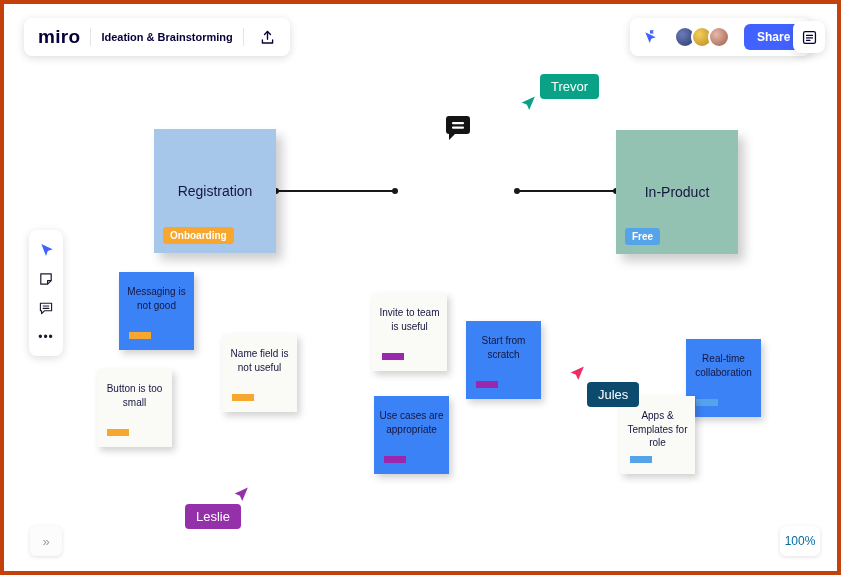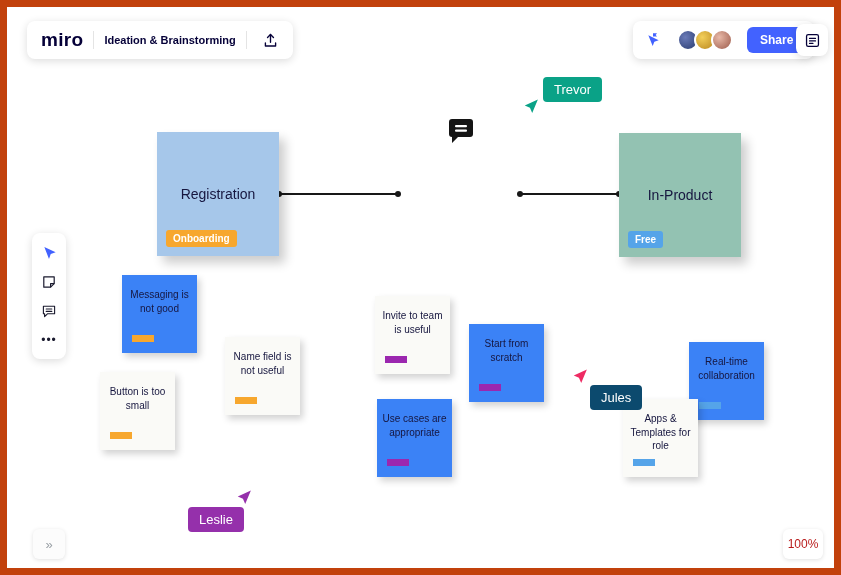--- a/index.html
+++ b/index.html
@@ -1,17 +1,17 @@
 <!DOCTYPE html>
 <html><head>
 <meta charset="utf-8">
 <style>
   * { box-sizing: border-box; }
   body { margin:0; font-family:"Liberation Sans", sans-serif; background:#fff; }
-  .board { position:relative; width:841px; height:575px; background:#ffffff; border:7px solid #c2410c; overflow:hidden; }
+  .board { position:relative; width:841px; height:575px; background:#ffffff; border:4px solid #c2410c; overflow:hidden; }
 
   .card { position:absolute; background:#fff; border-radius:8px; box-shadow:0 2px 8px rgba(0,0,0,.14); display:flex; align-items:center; }
 
   
   .header-card { left:20px; top:14px; height:38px; padding:0 8px 0 14px; gap:10px; }
   .logo { font-size:19px; font-weight:700; color:#050038; letter-spacing:.3px; cursor:pointer; }
   .vsep { width:1px; height:18px; background:#e4e4e4; }
   .board-title { font-size:11px; font-weight:700; color:#050038; white-space:nowrap; }
   .icon-btn { width:28px; height:28px; display:flex; align-items:center; justify-content:center; background:none; border:none; border-radius:4px; cursor:pointer; padding:0; }
 
@@ -67,21 +67,21 @@
   .st-white  { background:#fafaf7; }
   .bar-orange { background:#f7a72e; }
   .bar-purple { background:#9b27af; }
   .bar-blue   { background:#55a4e9; }
   .s1{left:115px;top:268px;} .s2{left:218px;top:330px;} .s3{left:93px;top:365px;}
   .s4{left:368px;top:289px;} .s5{left:462px;top:317px;} .s6{left:370px;top:392px;}
   .s7{left:682px;top:304px;margin-top:31px;} .s8{left:616px;top:392px;}
 
   
   .expand-btn { position:absolute; left:26px; top:522px; width:32px; height:30px; background:#fcfcfc; border:none; border-radius:6px; box-shadow:0 1px 4px rgba(0,0,0,.12); color:#9aa0a6; font-size:13px; cursor:pointer; font-family:inherit; }
-  .zoom-card { position:absolute; left:776px; top:522px; width:40px; height:30px; background:#fff; border-radius:6px; box-shadow:0 1px 4px rgba(0,0,0,.12); display:flex; align-items:center; justify-content:center; font-size:12px; color:#b91c1c; cursor:pointer; }
+  .zoom-card { position:absolute; left:776px; top:522px; width:40px; height:30px; background:#fff; border-radius:6px; box-shadow:0 1px 4px rgba(0,0,0,.12); display:flex; align-items:center; justify-content:center; font-size:12px; color:#0369a1; cursor:pointer; }
 </style>
 </head>
 <body>
 
 <div class="board">
 
   <div class="card header-card">
     <span class="logo">miro</span>
     <span class="vsep"></span>
     <span class="board-title">Ideation &amp; Brainstorming</span>

